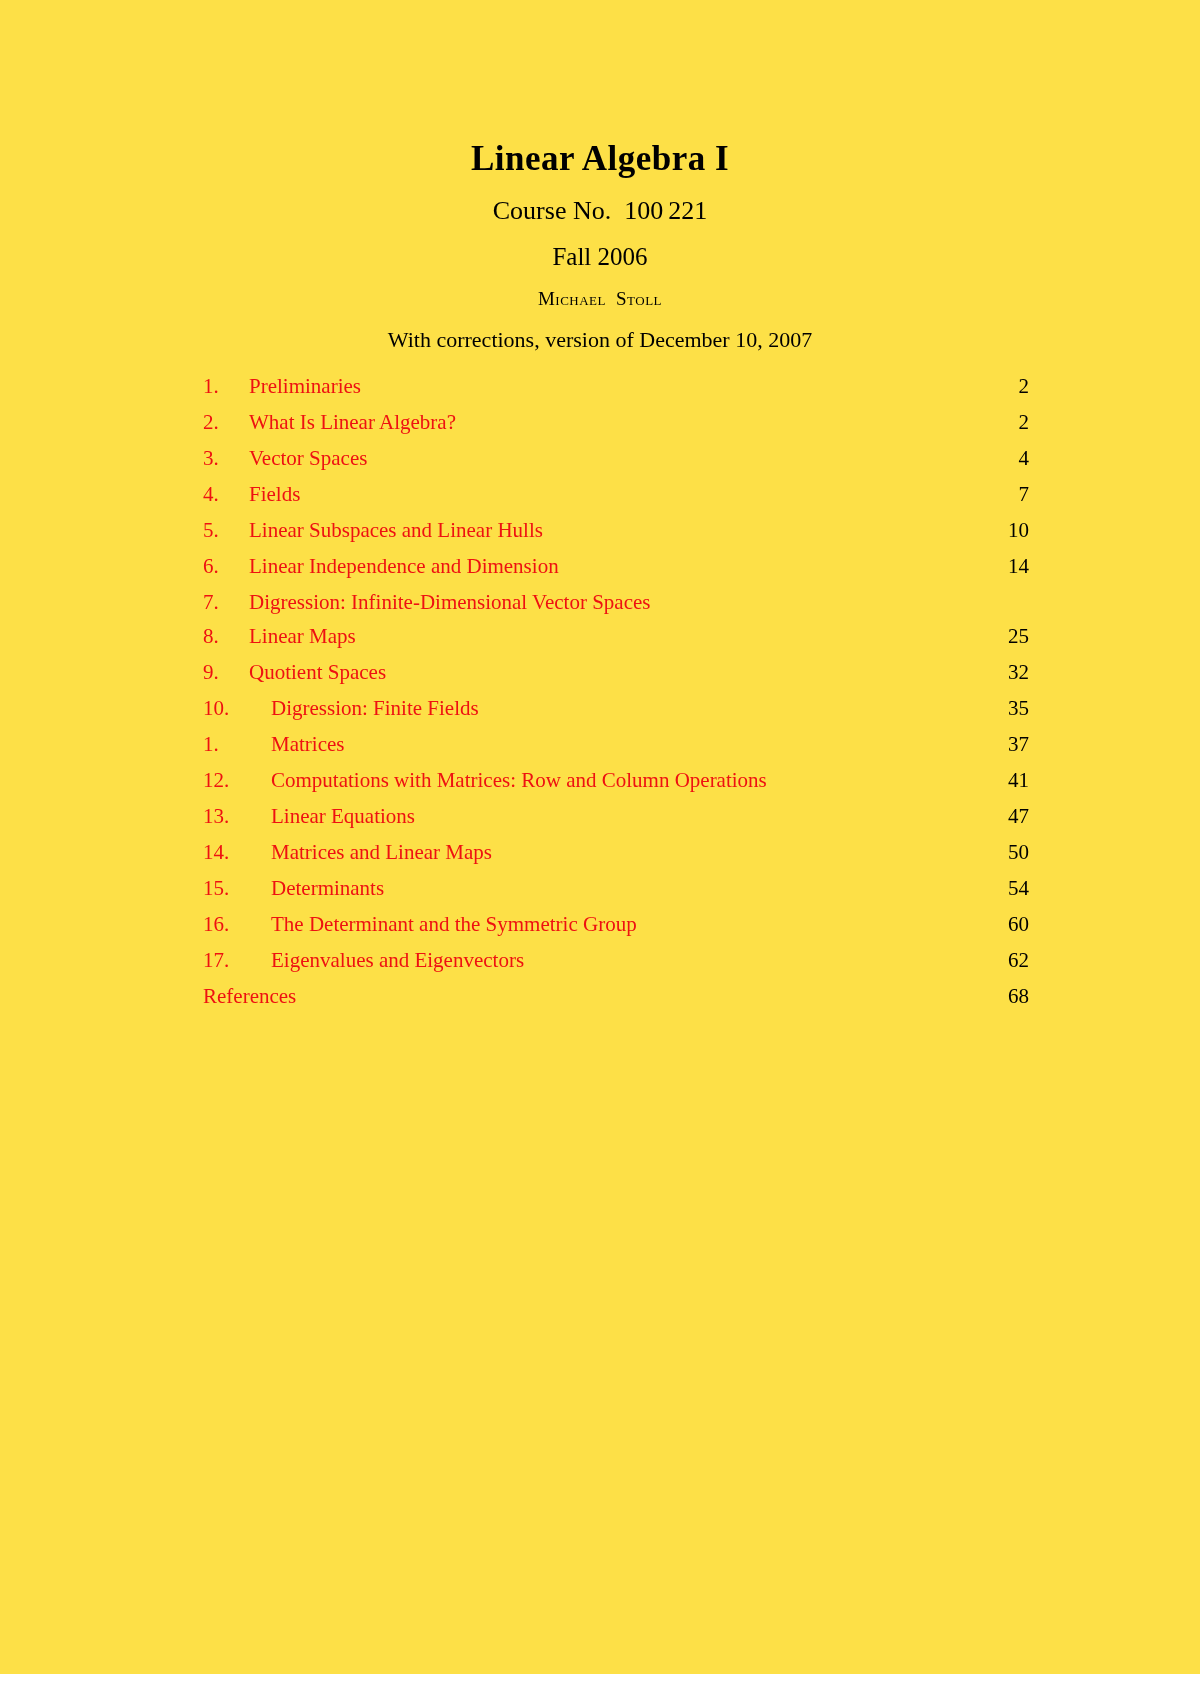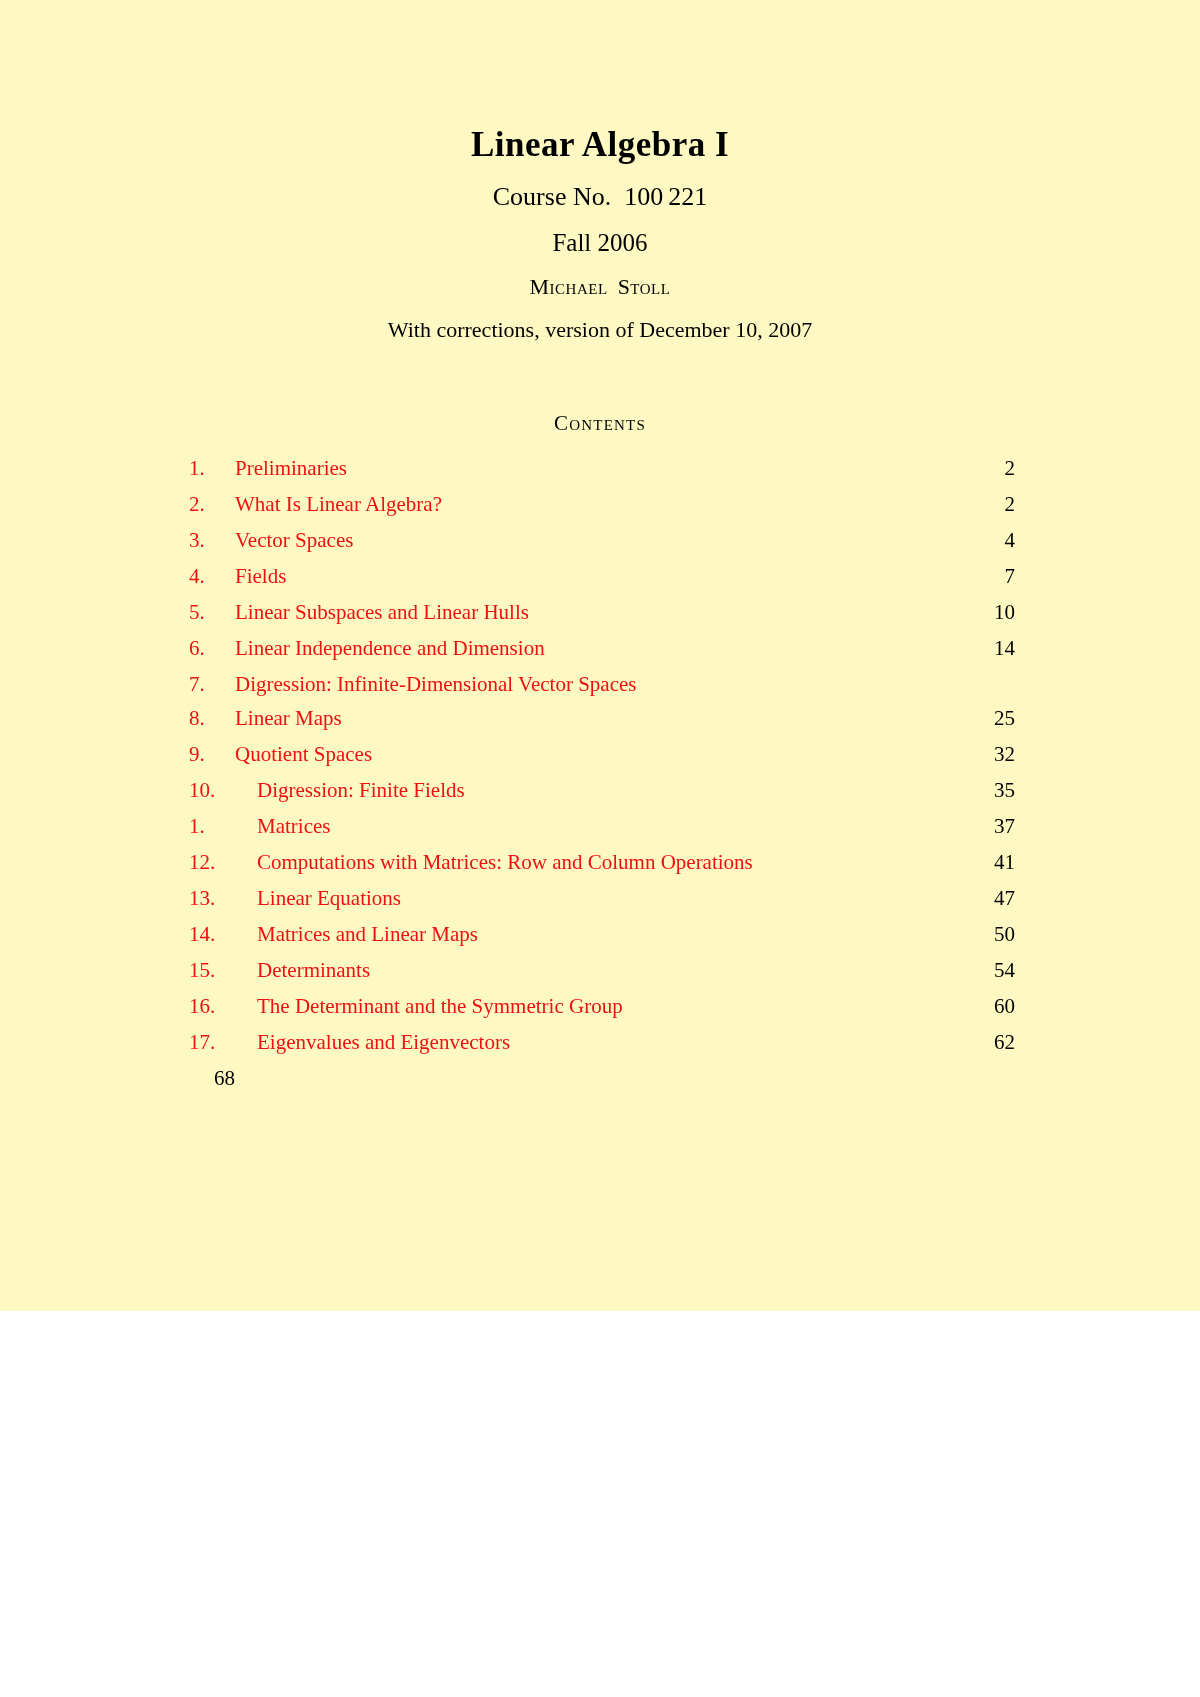--- a/index.html
+++ b/index.html
@@ -12,25 +12,25 @@
     width: 1200px;
     height: 1697px;
     font-family: "Liberation Serif", "DejaVu Serif", serif;
     color: #000000;
     position: relative;
     overflow: hidden;
   }
 
   .page {
     width: 1200px;
-    height: 1311px;
+    height: 1674px;
     box-sizing: border-box;
-    padding: 3px;
+    padding: 17px;
     position: relative;
-    background: #fef9c3;
+    background: #fde047;
   }
 
   
   .title-block {
     text-align: center;
     padding-top: 122px;
   }
   .doc-title {
     font-size: 35px;
     font-weight: bold;
@@ -48,21 +48,21 @@
   .course-no .num-gap { display: inline-block; width: 5px; }
 
   .term {
     font-size: 25px;
     font-weight: normal;
     margin: 16px 0 0 0;
     line-height: 1.2;
   }
 
   .author {
-    font-size: 22px;
+    font-size: 19px;
     font-variant: small-caps;
     font-weight: normal;
     margin: 16px 0 0 0;
     line-height: 1.2;
     letter-spacing: 0.5px;
   }
   .author .name-gap { display: inline-block; width: 10px; }
 
   .version-note {
     font-size: 22px;
@@ -138,21 +138,20 @@
       <span>&nbsp;</span><span>100</span><span class="num-gap"></span><span>221</span>
     </div>
 
     <div class="term">Fall 2006</div>
 
     <div class="author"><span>Michael</span><span class="name-gap"></span><span>Stoll</span></div>
 
     <div class="version-note">With corrections, version of December 10, 2007</div>
   </div>
 
-  <div class="contents-heading">Contents</div>
 
   <div class="toc">
 
     <div class="toc-row">
       <span class="toc-num">1.</span>
       <span class="toc-title">Preliminaries</span>
       <span class="toc-page">2</span>
     </div>
 
     <div class="toc-row">
@@ -246,17 +245,18 @@
     </div>
 
     <div class="toc-row">
       <span class="toc-num">17.</span>
       <span class="toc-title cont">Eigenvalues and Eigenvectors</span>
       <span class="toc-page">62</span>
     </div>
 
     <div class="toc-row unnumbered">
       <span class="toc-num"></span>
+      <span class="toc-title">References</span>
       <span class="toc-page">68</span>
     </div>
 
   </div>
 </div>
 
 </body></html>

